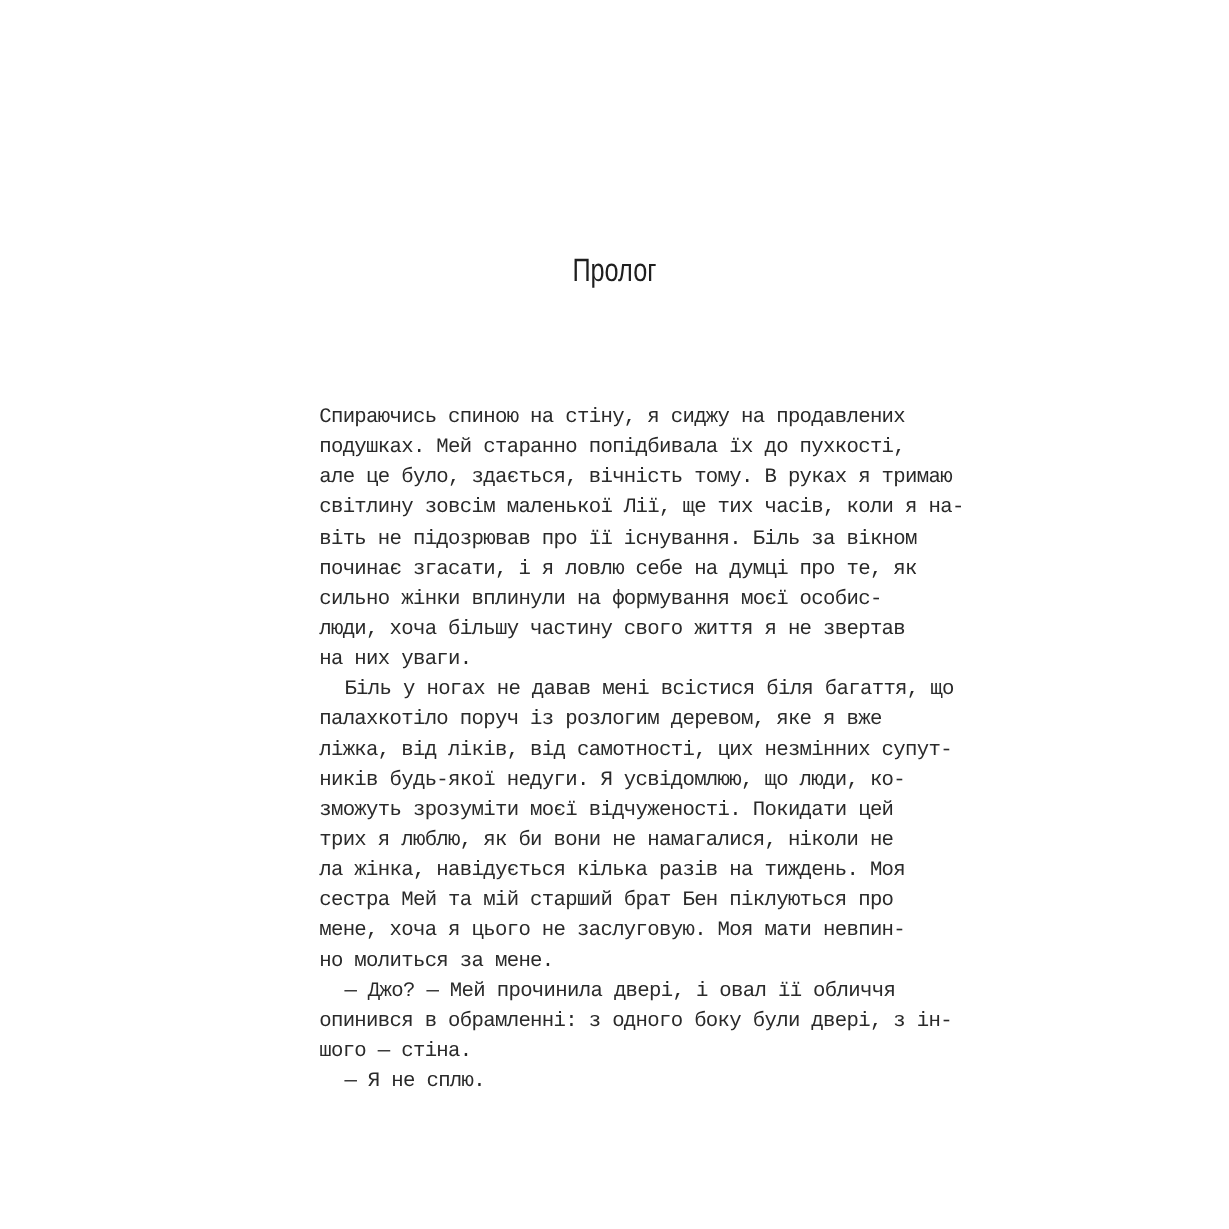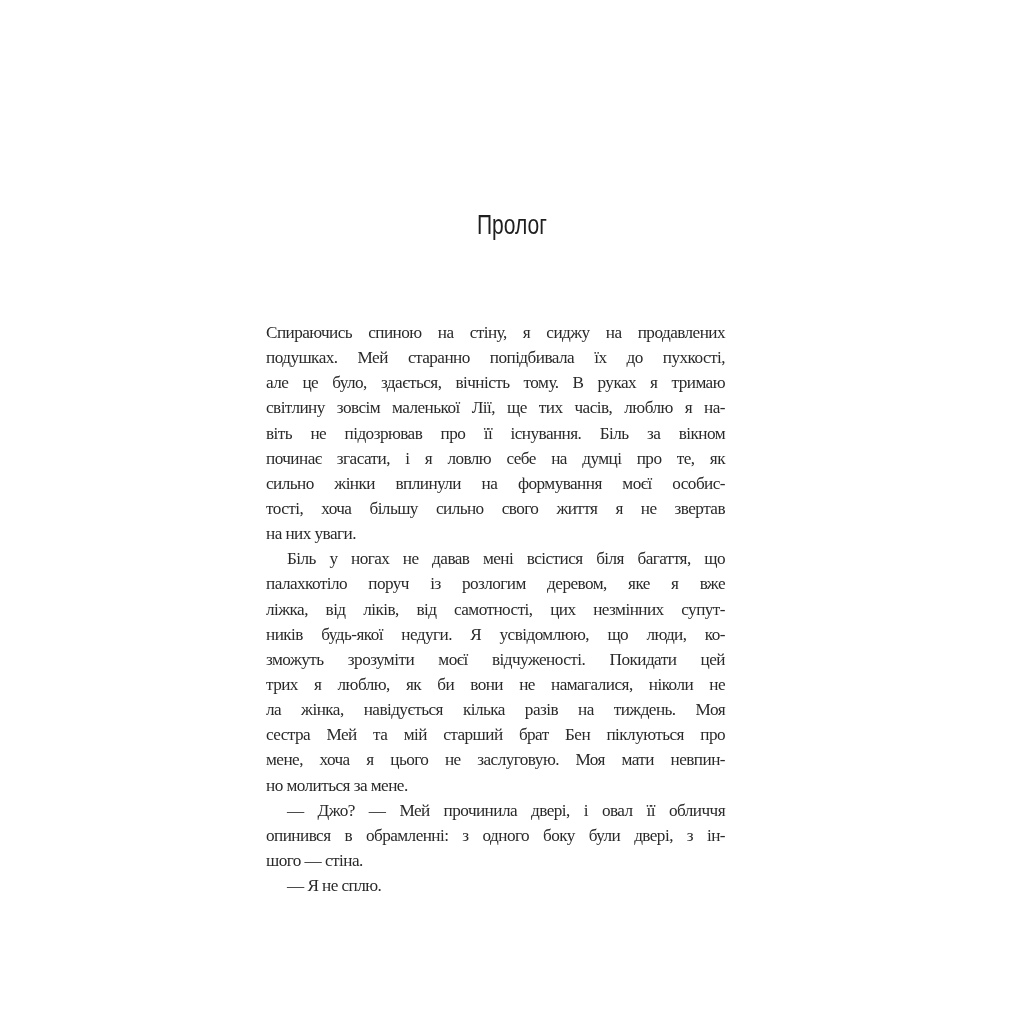--- a/index.html
+++ b/index.html
@@ -30,23 +30,23 @@
       font-weight: normal;
       color: #1f1f1f;
       letter-spacing: 0px;
       transform: scaleX(0.78);
       transform-origin: 512px 0;
       line-height: 34px;
     }
     .body-text {
       position: absolute;
       left: 266px;
-      top: 320px;
+      top: 336px;
       width: 459px;
-      font-family: Liberation Serif, serif;
+      font-family: Liberation Mono, monospace;
       font-size: 17.2px;
       line-height: 25.15px;
       color: #2a2a2a;
     }
     .line {
       display: block;
       white-space: nowrap;
       text-align: justify;
       text-align-last: justify;
       height: 25.15px;
@@ -65,25 +65,25 @@
 
 <div class="page">
   <h1 class="chapter-title">Пролог</h1>
 
   <div class="body-text">
 
     <div>
       <span class="line">Спираючись спиною на стіну, я сиджу на продавлених</span>
       <span class="line">подушках. Мей старанно попідбивала їх до пухкості,</span>
       <span class="line">але це було, здається, вічність тому. В руках я тримаю</span>
-      <span class="line">світлину зовсім маленької Лії, ще тих часів, люблю я на-</span>
+      <span class="line">світлину зовсім маленької Лії, ще тих часів, коли я на-</span>
       <span class="line">віть не підозрював про її існування. Біль за вікном</span>
       <span class="line">починає згасати, і я ловлю себе на думці про те, як</span>
       <span class="line">сильно жінки вплинули на формування моєї особис-</span>
-      <span class="line">тості, хоча більшу сильно свого життя я не звертав</span>
+      <span class="line">люди, хоча більшу частину свого життя я не звертав</span>
       <span class="line last">на них уваги.</span>
     </div>
 
     <div>
       <span class="line indent">Біль у ногах не давав мені всістися біля багаття, що</span>
       <span class="line">палахкотіло поруч із розлогим деревом, яке я вже</span>
       <span class="line">ліжка, від ліків, від самотності, цих незмінних супут-</span>
       <span class="line">ників будь-якої недуги. Я усвідомлюю, що люди, ко-</span>
       <span class="line">зможуть зрозуміти моєї відчуженості. Покидати цей</span>
       <span class="line">трих я люблю, як би вони не намагалися, ніколи не</span>

